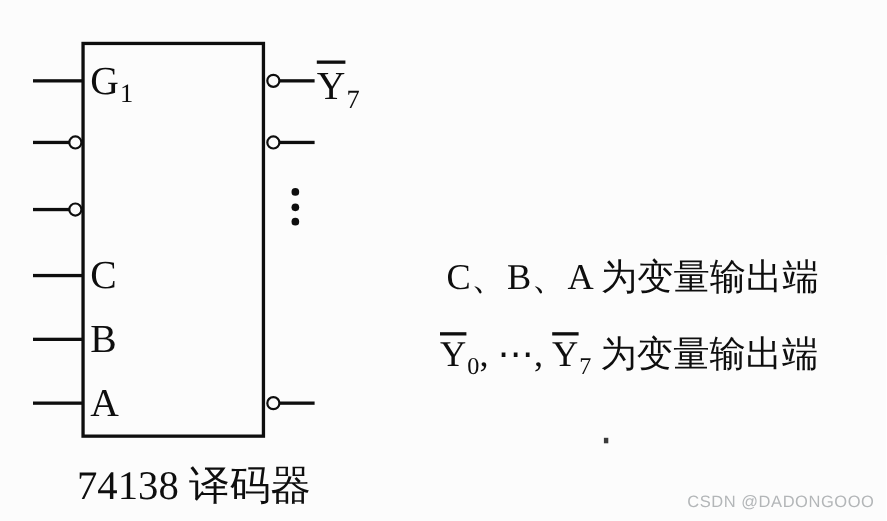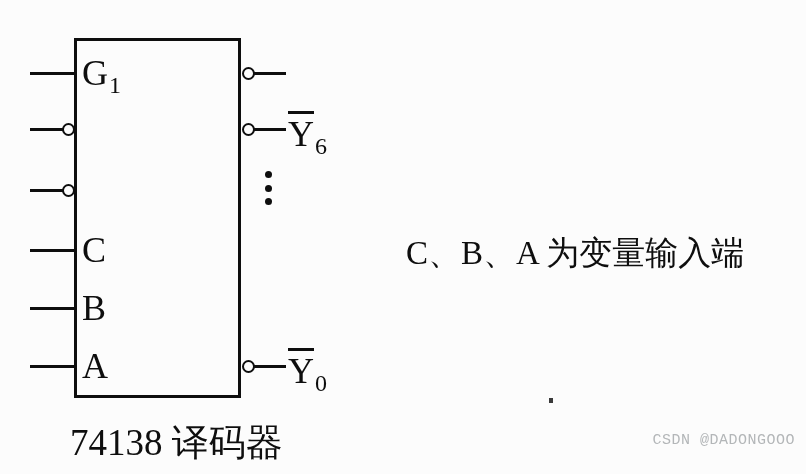--- a/index.html
+++ b/index.html
@@ -19,22 +19,22 @@
   .pinlbl{position:absolute;font-size:36px;line-height:36px;white-space:nowrap;}
   .pinlbl .sub{font-size:24px;vertical-align:-8px;margin-left:1px;}
   .ovl{display:inline-block;border-top:3px solid #0e0e0e;padding-top:2px;line-height:1;}
   .dotcol{position:absolute;left:265px;top:171px;width:8px;height:34px;}
   .dot{position:absolute;left:0;width:7px;height:7px;border-radius:50%;background:#0e0e0e;}
   .legend{position:absolute;font-size:33px;line-height:40px;white-space:nowrap;}
   .legend .sub{font-size:22px;vertical-align:-7px;margin-left:1px;}
   .legend .sep{padding:0 5px;}
   .caption{position:absolute;left:70px;top:422px;font-size:37px;line-height:42px;white-space:nowrap;font-family:Liberation Serif, serif;}
   .watermark{
-    position:absolute;right:11px;bottom:25px;font-size:15px;color:#b3b6b8;
-    font-family:Liberation Mono, monospace;letter-spacing:.5px;
+    position:absolute;right:11px;bottom:9px;font-size:15px;color:#b3b6b8;
+    font-family:Liberation Sans, sans-serif;letter-spacing:.5px;
   }
   .speck{position:absolute;left:549px;top:398px;width:4px;height:5px;background:#3a3a3a;}
 </style>
 </head>
 <body>
 
 <div class="fig">
 
   <div class="chip"></div>
 
@@ -51,38 +51,38 @@
   <span class="pinlbl" style="left:82px;top:232px"><span>C</span></span>
 
   <div class="hline" style="left:30px;top:306.5px;width:45px"></div>
   <span class="pinlbl" style="left:82px;top:290px"><span>B</span></span>
 
   <div class="hline" style="left:30px;top:364.5px;width:45px"></div>
   <span class="pinlbl" style="left:82px;top:348px"><span>A</span></span>
 
   <div class="bubble" style="left:241.5px;top:66.5px"></div>
   <div class="hline" style="left:254px;top:71.5px;width:32px"></div>
+  <span class="pinlbl" style="left:288px;top:55px"><span class="ovl">Y</span><span class="sub">7</span></span>
 
   <div class="bubble" style="left:241.5px;top:122.5px"></div>
   <div class="hline" style="left:254px;top:127.5px;width:32px"></div>
-  <span class="pinlbl" style="left:288px;top:111px"><span class="ovl">Y</span><span class="sub">6</span></span>
 
   <div class="dotcol">
     <div class="dot" style="top:0"></div>
     <div class="dot" style="top:14px"></div>
     <div class="dot" style="top:27px"></div>
   </div>
 
   <div class="bubble" style="left:241.5px;top:359.5px"></div>
   <div class="hline" style="left:254px;top:364.5px;width:32px"></div>
-  <span class="pinlbl" style="left:288px;top:348px"><span class="ovl">Y</span><span class="sub">0</span></span>
 
 
-  <div class="legend" style="left:406px;top:233px"><span>C、B、A 为变量输入端</span></div>
+  <div class="legend" style="left:406px;top:233px"><span>C、B、A 为变量输出端</span></div>
 
+  <div class="legend" style="left:400px;top:302px"><span class="ovl">Y</span><span class="sub">0</span><span>, ⋯, </span><span class="ovl">Y</span><span class="sub">7</span><span> 为变量输出端</span></div>
 
   <div class="caption">74138 译码器</div>
 
   <div class="speck"></div>
 
   <div class="watermark">CSDN @DADONGOOO</div>
 
 </div>
 
 </body></html>

